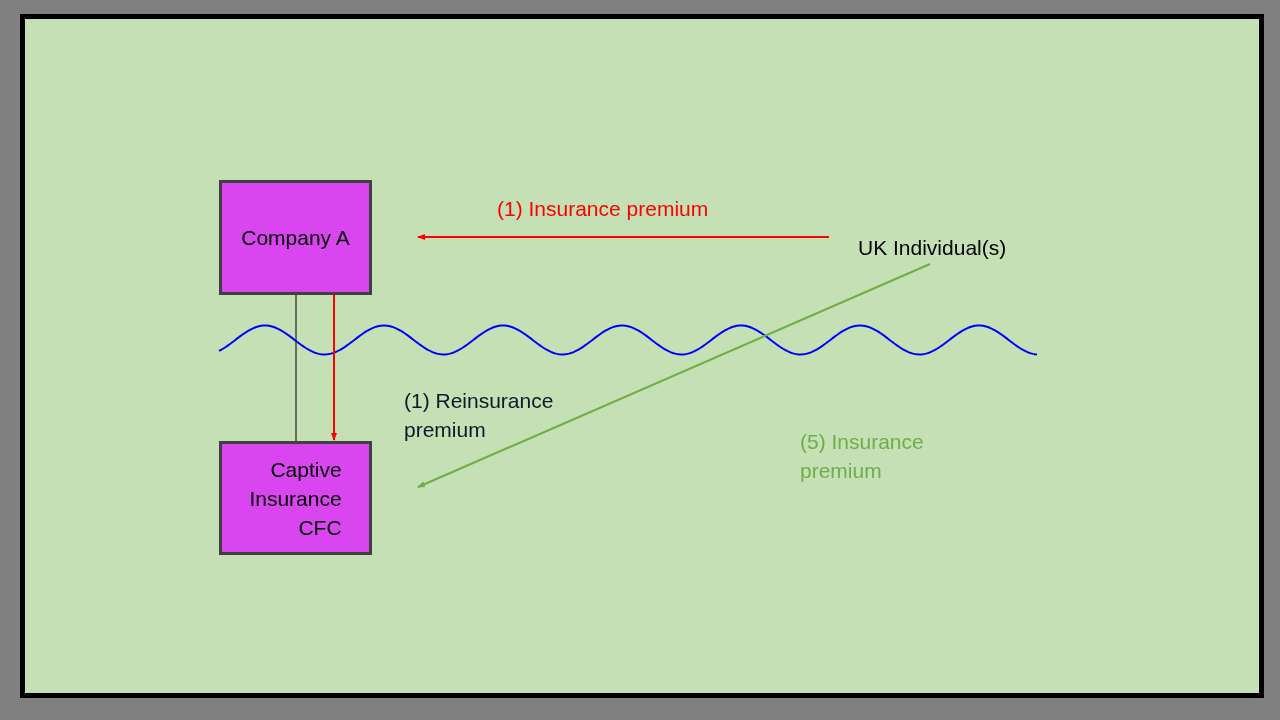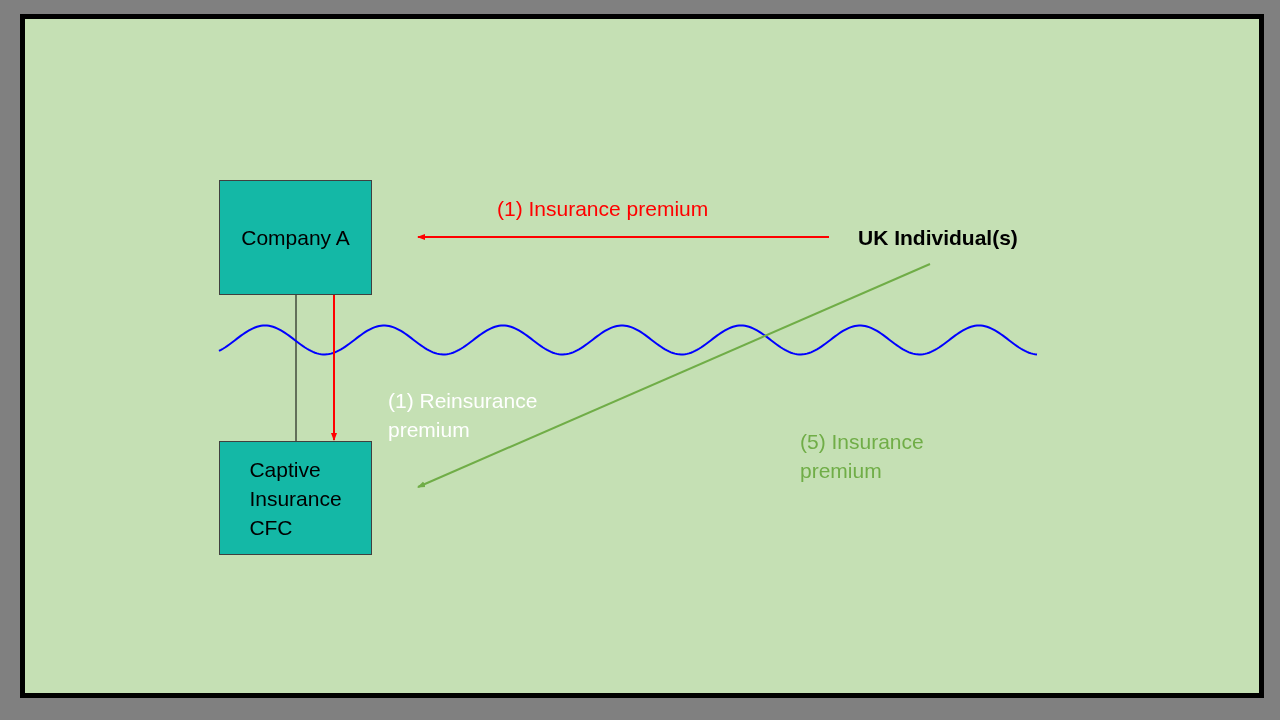--- a/index.html
+++ b/index.html
@@ -1,21 +1,21 @@
 <!DOCTYPE html>
 <html><head>
 <meta charset="utf-8">
 <style>
   html, body { margin: 0; padding: 0; }
   body { width: 1280px; height: 720px; background: #808080; position: relative; overflow: hidden;
          font-family: "Liberation Sans", sans-serif; }
   .slide { position: absolute; left: 20px; top: 14px; width: 1234px; height: 674px;
            background: #c5e0b4; border: 5px solid #000; }
-  .box { position: absolute; background: #14b8a6; border: 1px solid #404040; box-sizing: border-box;
-         display: flex; align-items: center; justify-content: center; text-align: left;
+  .box { position: absolute; background: #d946ef; border: 3px solid #404040; box-sizing: border-box;
+         display: flex; align-items: center; justify-content: center; text-align: right;
          font-size: 21px; color: #000; line-height: 29px; }
   .label { position: absolute; font-size: 21px; line-height: 29px; white-space: pre-line; }
   svg.overlay { position: absolute; left: 0; top: 0; }
 </style>
 </head>
 <body>
 
 <div class="slide"></div>
 
 <svg class="overlay" width="1280" height="720">
@@ -42,21 +42,21 @@
 <div class="box" style="left:219px; top:180px; width:153px; height:115px;">
   <span>Company A</span>
 </div>
 
 <div class="box" style="left:219px; top:441px; width:153px; height:114px; white-space:pre-line;">
   <span>Captive
 Insurance
 CFC</span>
 </div>
 
-<div class="label" style="left:858px; top:223px; color:#000;font-weight:bold;">UK Individual(s)</div>
+<div class="label" style="left:858px; top:233px; color:#000;">UK Individual(s)</div>
 
 <div class="label" style="left:460px; top:194px; color:#ff0000;margin-left:37px;">(1) Insurance premium</div>
 
-<div class="label" style="left:388px; top:386px; color:#ffffff;">(1) Reinsurance
+<div class="label" style="left:404px; top:386px; color:#0f172a;">(1) Reinsurance
 premium</div>
 
 <div class="label" style="left:800px; top:427px; color:#70ad47;">(5) Insurance
 premium</div>
 
 </body></html>

